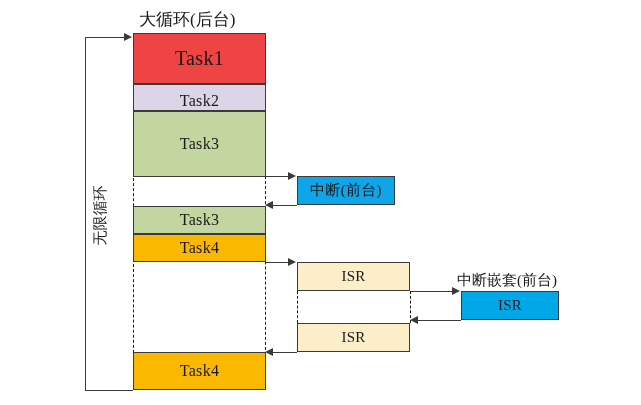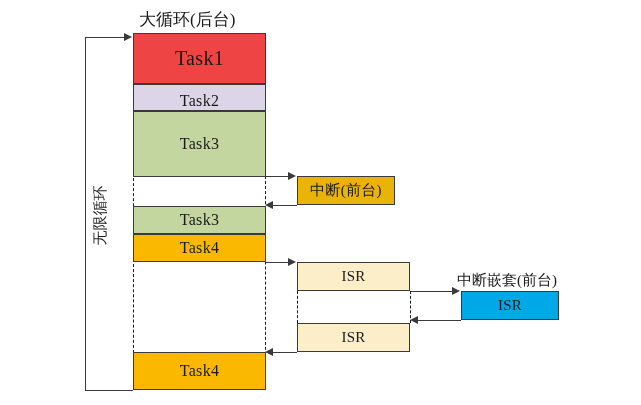--- a/index.html
+++ b/index.html
@@ -127,21 +127,21 @@
   </div>
 
   <div class="blk" style="left:133px; top:234px; width:133px; height:28px; background:#fbb800; font-size:16px;">
     <span>Task4</span>
   </div>
 
   <div class="blk" style="left:133px; top:352px; width:133px; height:38px; background:#fbb800; font-size:16px;">
     <span>Task4</span>
   </div>
 
-  <div class="blk" style="left:297px; top:176px; width:98px; height:29px; background:#eab308; font-size:15px;">
+  <div class="blk" style="left:297px; top:176px; width:98px; height:29px; background:#0ea5e9; font-size:15px;">
     <span>中断(前台)</span>
   </div>
 
   <div class="hline" style="left:266px; top:176px; width:23px;"></div>
   <div class="arrow-r" style="left:288px; top:171.5px;"></div>
 
   <div class="hline" style="left:273px; top:205px; width:24px;"></div>
   <div class="arrow-l" style="left:265px; top:200.5px;"></div>
 
   <div class="blk" style="left:297px; top:262px; width:113px; height:29px; background:#fbeec8; font-size:15px;">

